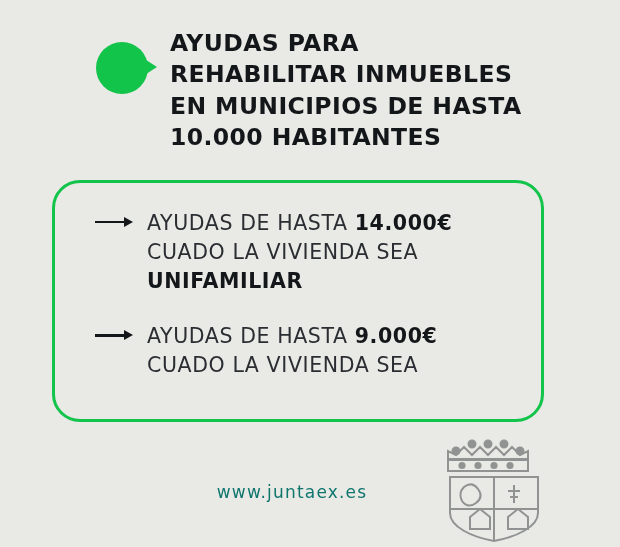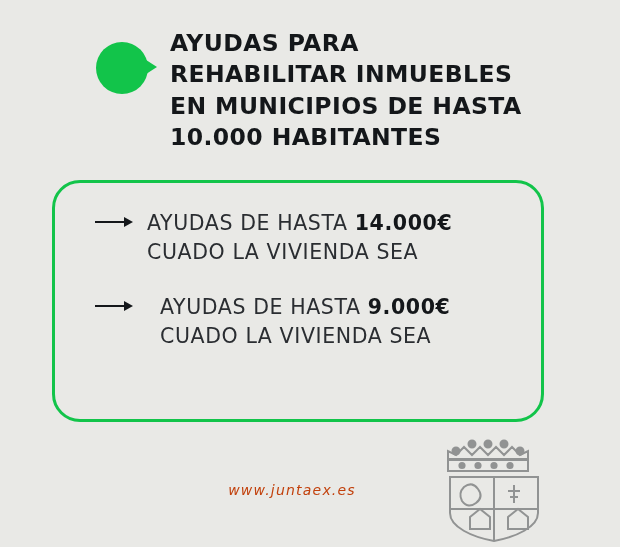--- a/index.html
+++ b/index.html
@@ -78,21 +78,21 @@
   }
   .box-inner {
     padding: 26px 26px 0 40px;
   }
 
   .item {
     display: flex;
     align-items: flex-start;
     margin-bottom: 26px;
   }
-  .item:last-child { margin-bottom: 0; gap: 13px; }
+  .item:last-child { margin-bottom: 0; }
 
   .arrow {
     flex: 0 0 52px;
     padding-top: 8px;
     display: flex;
     align-items: center;
   }
   .arrow-line {
     width: 30px;
     height: 2.5px;
@@ -121,24 +121,23 @@
   .line { display: block; white-space: nowrap; }
 
   
   .website {
     position: absolute;
     left: 0;
     right: 0;
     top: 482px;
     text-align: center;
     font-family: "DejaVu Sans", sans-serif;
-    font-size: 14px;
+    font-size: 17px;
     letter-spacing: 1.2px;
-    color: #c2410c;
-    font-style: italic;
+    color: #0f766e;
   }
 
   .crest {
     position: absolute;
     right: 26px;
     bottom: 4px;
     width: 128px;
     height: 112px;
     opacity: 0.5;
   }
@@ -161,20 +160,23 @@
       <div class="item">
         <div class="arrow">
           <div class="arrow-line"></div>
             <div class="arrow-head"></div>
         </div>
         <div class="item-text">
           <span class="line">
             <span>AYUDAS DE HASTA </span><span class="strong">14.000€</span>
           </span>
           <span class="line">CUADO LA VIVIENDA SEA</span>
+          <span class="line">
+            <span></span><span class="strong">UNIFAMILIAR</span>
+          </span>
         </div>
       </div>
 
       <div class="item">
         <div class="arrow">
           <div class="arrow-line"></div>
             <div class="arrow-head"></div>
         </div>
         <div class="item-text">
           <span class="line">

